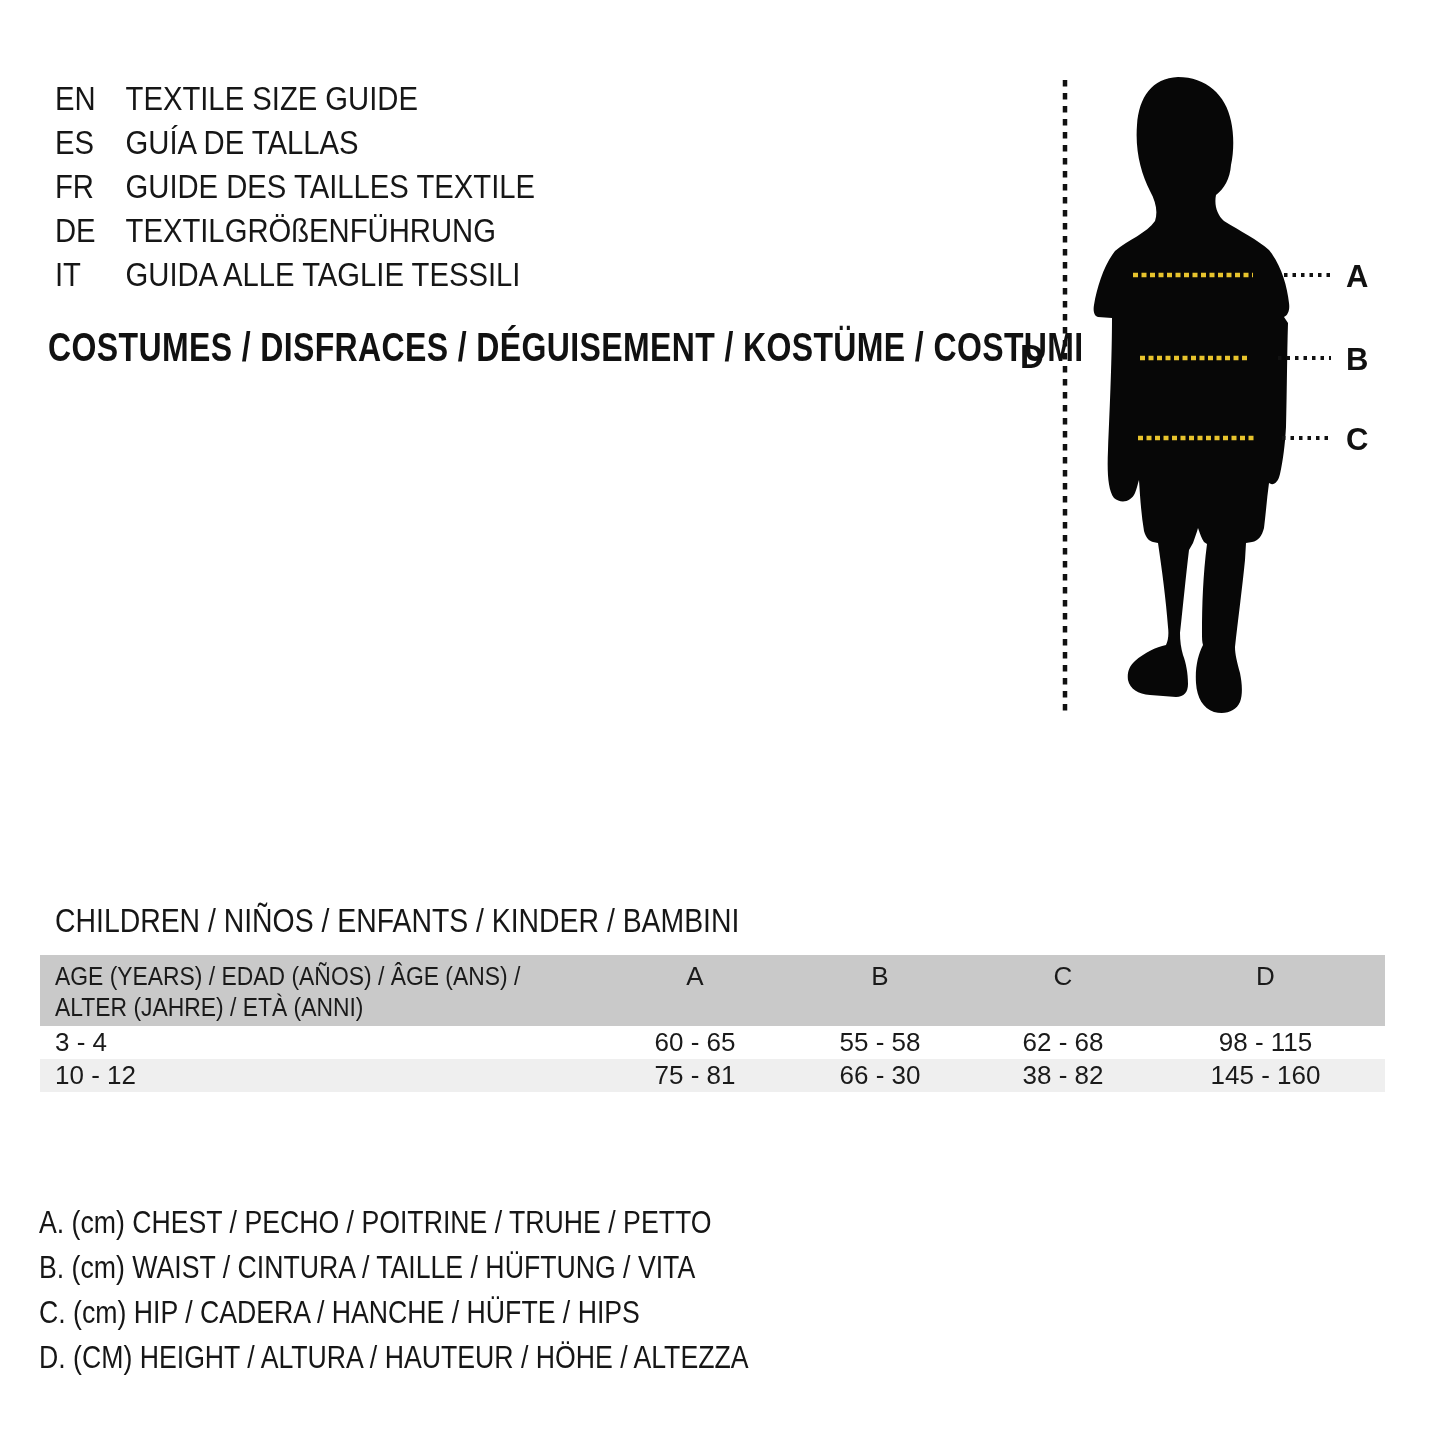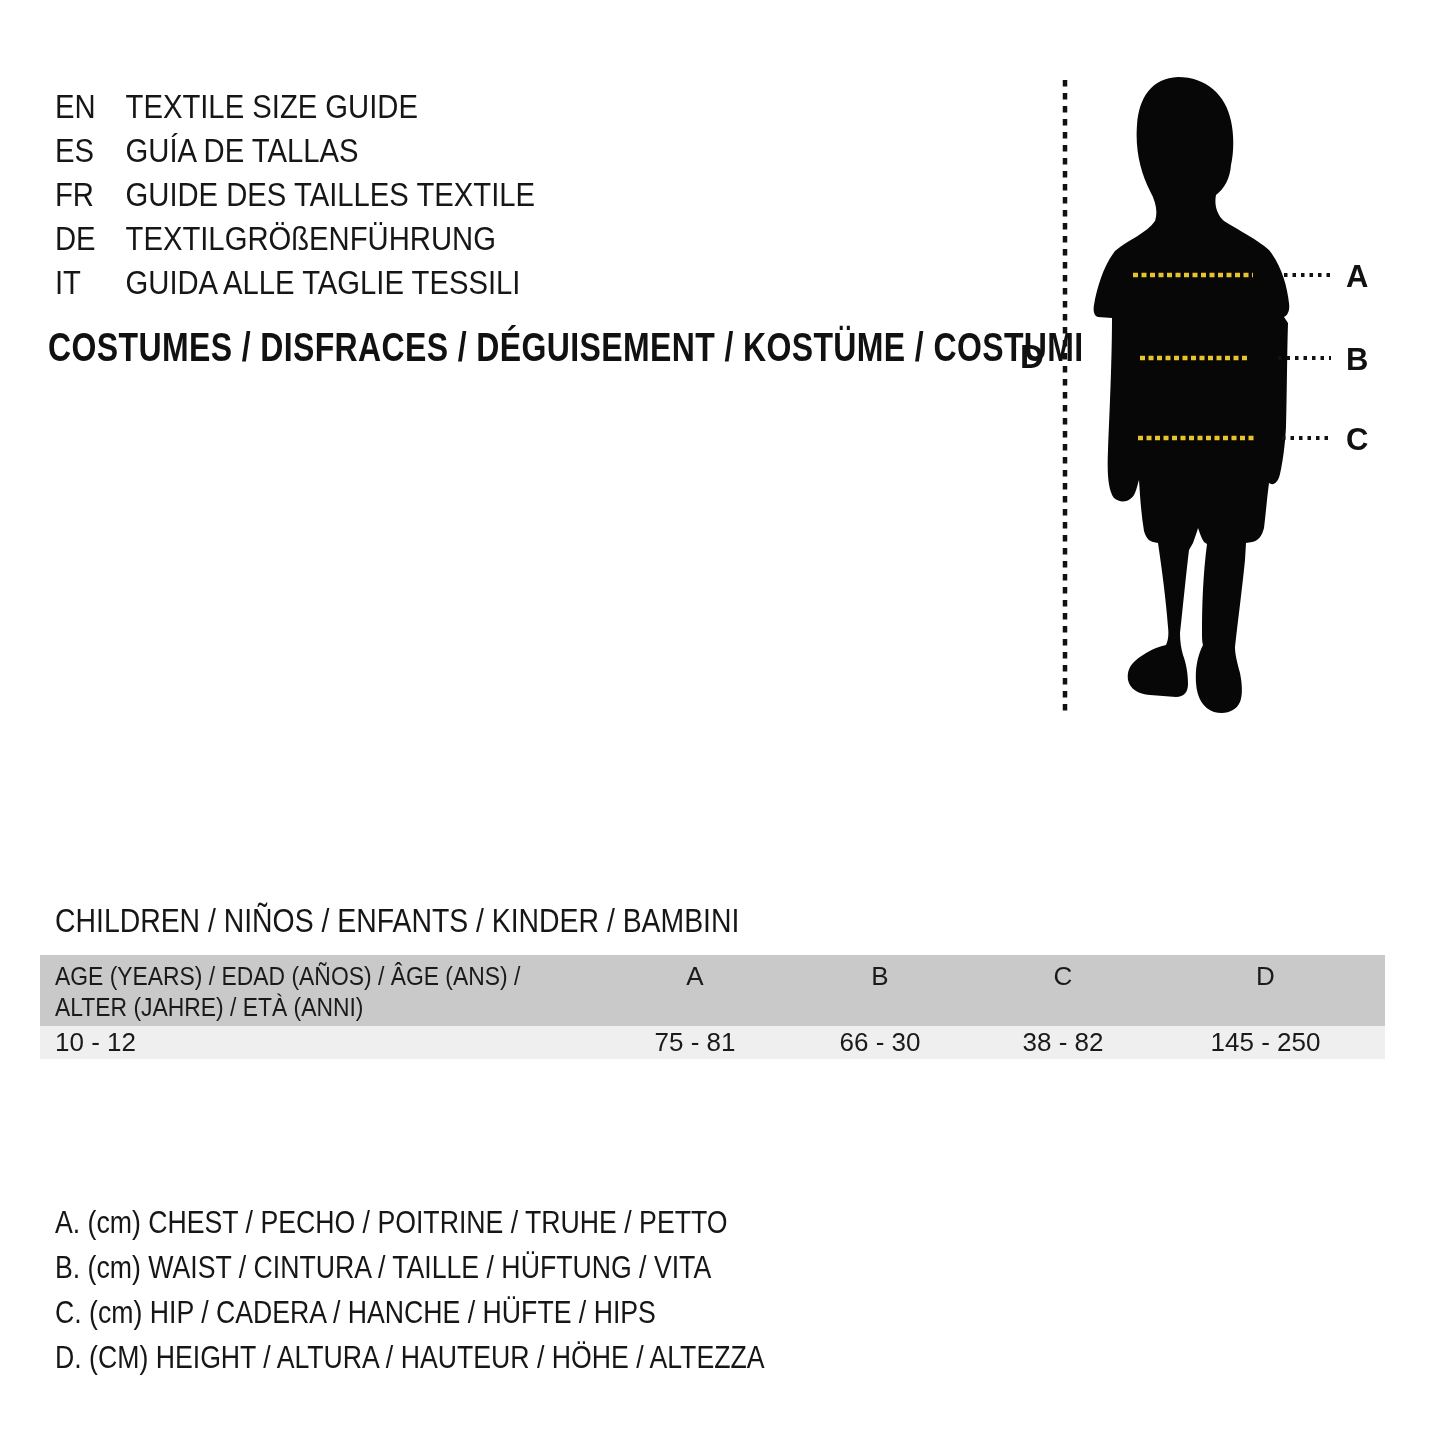--- a/index.html
+++ b/index.html
@@ -2,21 +2,21 @@
 <html><head>
 <meta charset="utf-8">
 <style>
   html,body{margin:0;padding:0;}
   body{
     width:1445px;height:1444px;position:relative;background:#ffffff;
     font-family:"Liberation Sans", sans-serif;color:#161616;overflow:hidden;
   }
 
   
-  .lang-block{position:absolute;left:55px;top:84px;}
+  .lang-block{position:absolute;left:55px;top:76px;}
   .lang-row{height:44px;line-height:44px;font-size:34px;white-space:nowrap;
             transform:scaleX(0.86);transform-origin:0 0;}
   .lang-code{display:inline-block;width:82px;}
 
   
   .costumes{position:absolute;left:48px;top:325px;margin:0;font-size:41px;font-weight:bold;
             line-height:44px;white-space:nowrap;transform:scaleX(0.78);transform-origin:0 0;
             letter-spacing:.5px;color:#111;}
 
   
@@ -31,21 +31,21 @@
                        padding:6px 0 0 0;height:71px;box-sizing:border-box;margin-top:16px;}
   .size-table th.age-th{text-align:left;padding-left:15px;}
   .size-table th.col-th{text-align:center;line-height:31px;}
   .age-hdr-line{display:block;line-height:31px;transform:scaleX(0.88);transform-origin:0 0;white-space:nowrap;}
   .size-table tbody td{height:33px;padding:0;line-height:33px;}
   .size-table td.age{text-align:left;padding-left:15px;}
   .size-table td.val{text-align:center;}
   .size-table tbody tr.alt{background:#efefef;}
 
   
-  .legend{position:absolute;left:55px;top:1200px;}
+  .legend{position:absolute;left:39px;top:1200px;}
   .legend-item{font-size:31px;line-height:45px;white-space:nowrap;
                transform:scaleX(0.86);transform-origin:0 0;}
 </style>
 </head>
 <body>
 
 <div>
 
   <section class="lang-block">
     <div class="lang-row">
@@ -156,26 +156,33 @@
           <span class="age-hdr-line">AGE (YEARS) / EDAD (AÑOS) / ÂGE (ANS) /</span>
           <span class="age-hdr-line">ALTER (JAHRE) / ETÀ (ANNI)</span>
         </th>
         <th class="col-th">A</th>
         <th class="col-th">B</th>
         <th class="col-th">C</th>
         <th class="col-th">D</th>
       </tr>
     </thead>
     <tbody>
+      <tr>
+        <td class="age">3 - 4</td>
+        <td class="val">60 - 65</td>
+        <td class="val">55 - 58</td>
+        <td class="val">62 - 68</td>
+        <td class="val">98 - 115</td>
+      </tr>
       <tr class="alt">
         <td class="age">10 - 12</td>
         <td class="val">75 - 81</td>
         <td class="val">66 - 30</td>
         <td class="val">38 - 82</td>
-        <td class="val">145 - 250</td>
+        <td class="val">145 - 160</td>
       </tr>
     </tbody>
   </table>
 
   <div class="legend">
     <div class="legend-item">A. (cm) CHEST / PECHO / POITRINE / TRUHE / PETTO</div>
     <div class="legend-item">B. (cm) WAIST / CINTURA / TAILLE / HÜFTUNG / VITA</div>
     <div class="legend-item">C. (cm) HIP / CADERA / HANCHE / HÜFTE / HIPS</div>
     <div class="legend-item">D. (CM) HEIGHT / ALTURA / HAUTEUR / HÖHE / ALTEZZA</div>
   </div>

